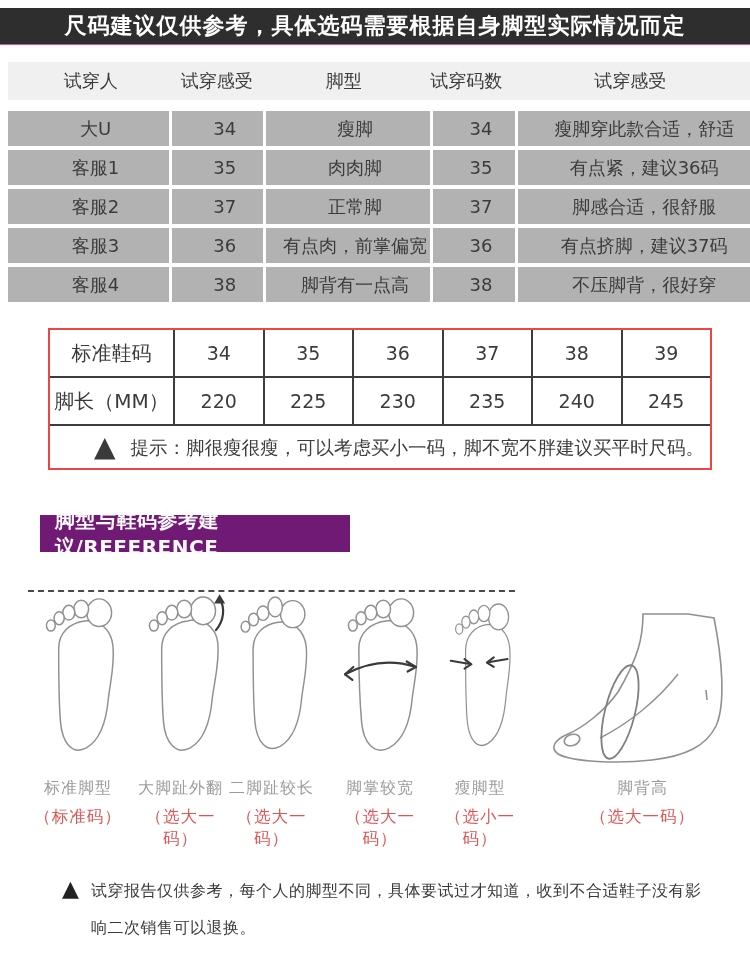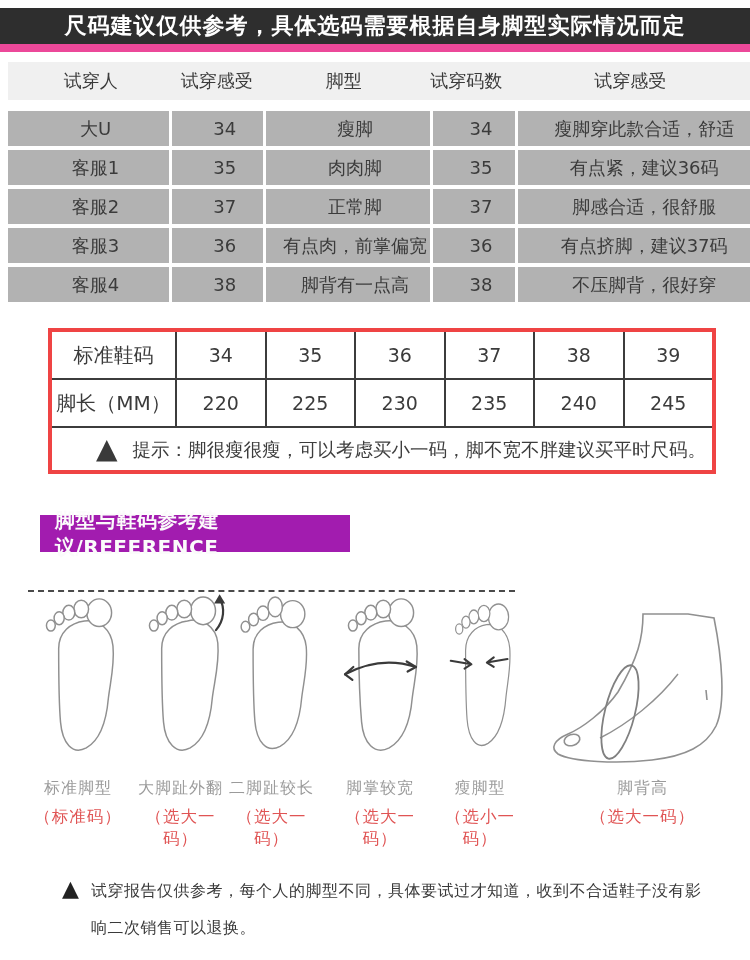--- a/index.html
+++ b/index.html
@@ -6,50 +6,50 @@
   body{
     width:750px;height:960px;background:#ffffff;position:relative;
     font-family:"DejaVu Sans","Liberation Sans",sans-serif;
     -webkit-font-smoothing:antialiased;overflow:hidden;
   }
   .abs{position:absolute;}
 
   
   .banner{
     top:8px;left:0;width:750px;height:36px;background:#2e2e2e;
-    border-bottom:8px solid #ec4899;color:#fff;
+    border-bottom:1px solid #ec4899;color:#fff;
     display:flex;align-items:center;justify-content:center;
     font-size:22px;font-weight:600;letter-spacing:1px;
   }
 
   
   .fit-table{top:62px;left:8px;width:748px;}
   .fit-head{display:flex;background:#f0f0f0;height:38px;align-items:center;
     font-size:19px;color:#4a4a4a;}
   .fit-body{margin-top:11px;}
   .fit-row{display:flex;background:#b2b2b2;height:35px;align-items:stretch;margin-top:4px;}
   .fit-row:first-child{margin-top:0;}
   .fc{display:flex;align-items:center;justify-content:center;text-align:center;
     font-size:18px;color:#3b3b3b;}
   .fit-row .fc{border-left:3px solid #ffffff;padding-left:14px;}
   .fit-row .fc:first-child{border-left:none;}
   .c1{width:22.1%;} .c2{width:11.6%;} .c3{width:22.4%;} .c4{width:10.3%;} .c5{width:33.6%;}
 
   
-  .size-table{top:328px;left:48px;width:660px;border:4px solid #ef4444;background:#fff;}
+  .size-table{top:328px;left:48px;width:660px;border:2px solid #ef4444;background:#fff;}
   .st-row{display:flex;height:46px;border-bottom:2px solid #3c3c3c;}
   .st-cell{flex:1;display:flex;align-items:center;justify-content:center;
     font-size:19px;color:#3b3b3b;border-left:2px solid #3c3c3c;}
   .st-cell.lbl{flex:0 0 123px;border-left:none;font-size:20px;}
   .st-tip{height:42px;display:flex;align-items:center;padding-left:44px;gap:15px;
     font-size:18.5px;color:#3d3d3d;}
   .tri{font-size:28px;line-height:1;color:#3a3a3a;}
 
   
-  .ref-bar{top:515px;left:40px;width:310px;height:37px;background:#a21caf;color:#fbfbfb;
+  .ref-bar{top:515px;left:40px;width:310px;height:37px;background:#701a75;color:#fbfbfb;
     display:flex;align-items:center;padding-left:15px;box-sizing:border-box;
     font-size:20px;font-weight:600;letter-spacing:.5px;}
 
   
   .feet{top:588px;left:0;width:750px;height:258px;}
   .dashed{position:absolute;top:2px;left:28px;width:487px;border-top:2px dashed #4a4a4a;}
   .foot-item{position:absolute;top:4px;text-align:center;}
   .fig{height:172px;display:flex;align-items:flex-end;justify-content:center;}
   .f-label{margin-top:14px;font-size:16px;color:#9b9b9b;letter-spacing:1px;}
   .f-advice{margin-top:7px;font-size:16.5px;color:#e05454;letter-spacing:1px;}

